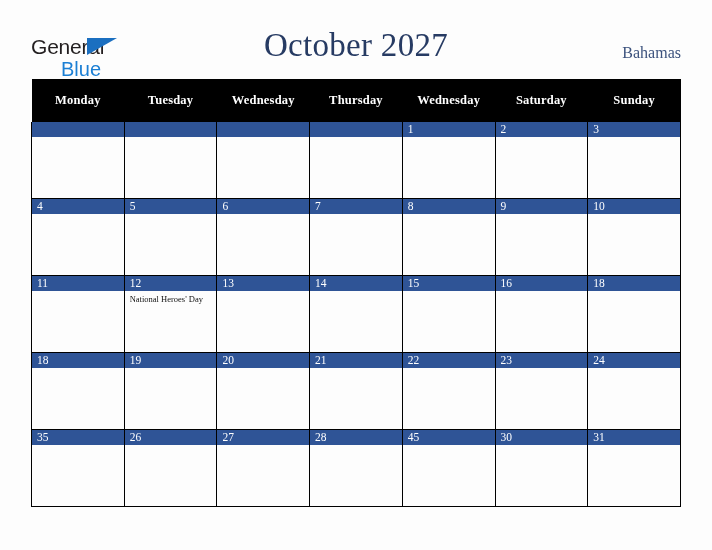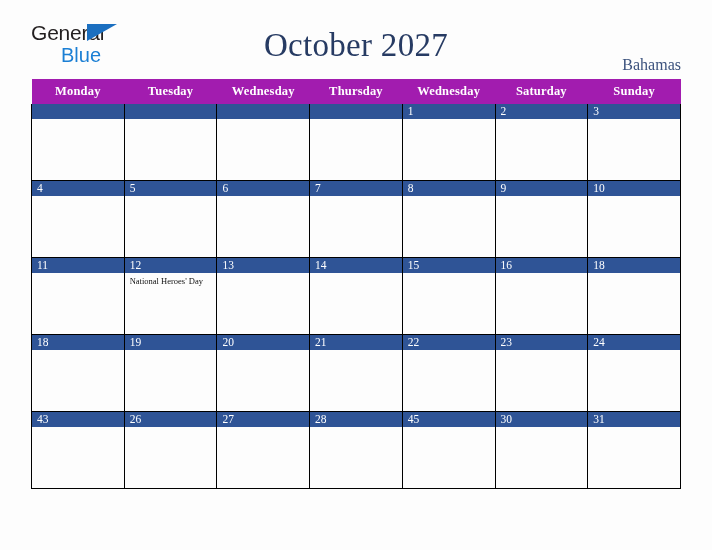--- a/index.html
+++ b/index.html
@@ -23,21 +23,21 @@
 
   
   .header {
     position: relative;
     height: 78px;
   }
 
   .logo {
     position: absolute;
     left: 31px;
-    top: 22px;
+    top: 36px;
     width: 120px;
     height: 48px;
     line-height: 1;
     user-select: none;
   }
   .logo-row-1 {
     position: relative;
     display: block;
     font-family: "Liberation Sans", sans-serif;
     font-size: 21px;
@@ -71,44 +71,44 @@
     text-align: center;
     font-size: 33px;
     color: #273B63;
     font-family: "Liberation Serif", serif;
     letter-spacing: 0.3px;
   }
 
   .country {
     position: absolute;
     right: 31px;
-    top: 56px;
+    top: 44px;
     font-size: 16px;
     color: #3C527D;
     font-family: "Liberation Serif", serif;
   }
 
   
   .calendar {
     position: absolute;
     left: 31px;
     top: 79px;
     width: 650px;
     border-collapse: collapse;
     table-layout: fixed;
   }
 
   .calendar thead th {
-    background: #a21caf;
+    background: #000000;
     color: #ffffff;
     font-family: "Liberation Serif", serif;
     font-weight: bold;
     font-size: 12.5px;
     height: 19px;
-    padding: 3px;
+    padding: 12px;
     text-align: center;
     border: none;
     letter-spacing: 0.2px;
   }
 
   .calendar td {
     width: 92.85px;
     height: 76px;
     padding: 0;
     vertical-align: top;
@@ -324,21 +324,21 @@
           </td>
           <td>
             <div class="daycell">
               <div class="daynum-bar">24</div>
             </div>
           </td>
         </tr>
         <tr>
           <td>
             <div class="daycell">
-              <div class="daynum-bar">43</div>
+              <div class="daynum-bar">35</div>
             </div>
           </td>
           <td>
             <div class="daycell">
               <div class="daynum-bar">26</div>
             </div>
           </td>
           <td>
             <div class="daycell">
               <div class="daynum-bar">27</div>

